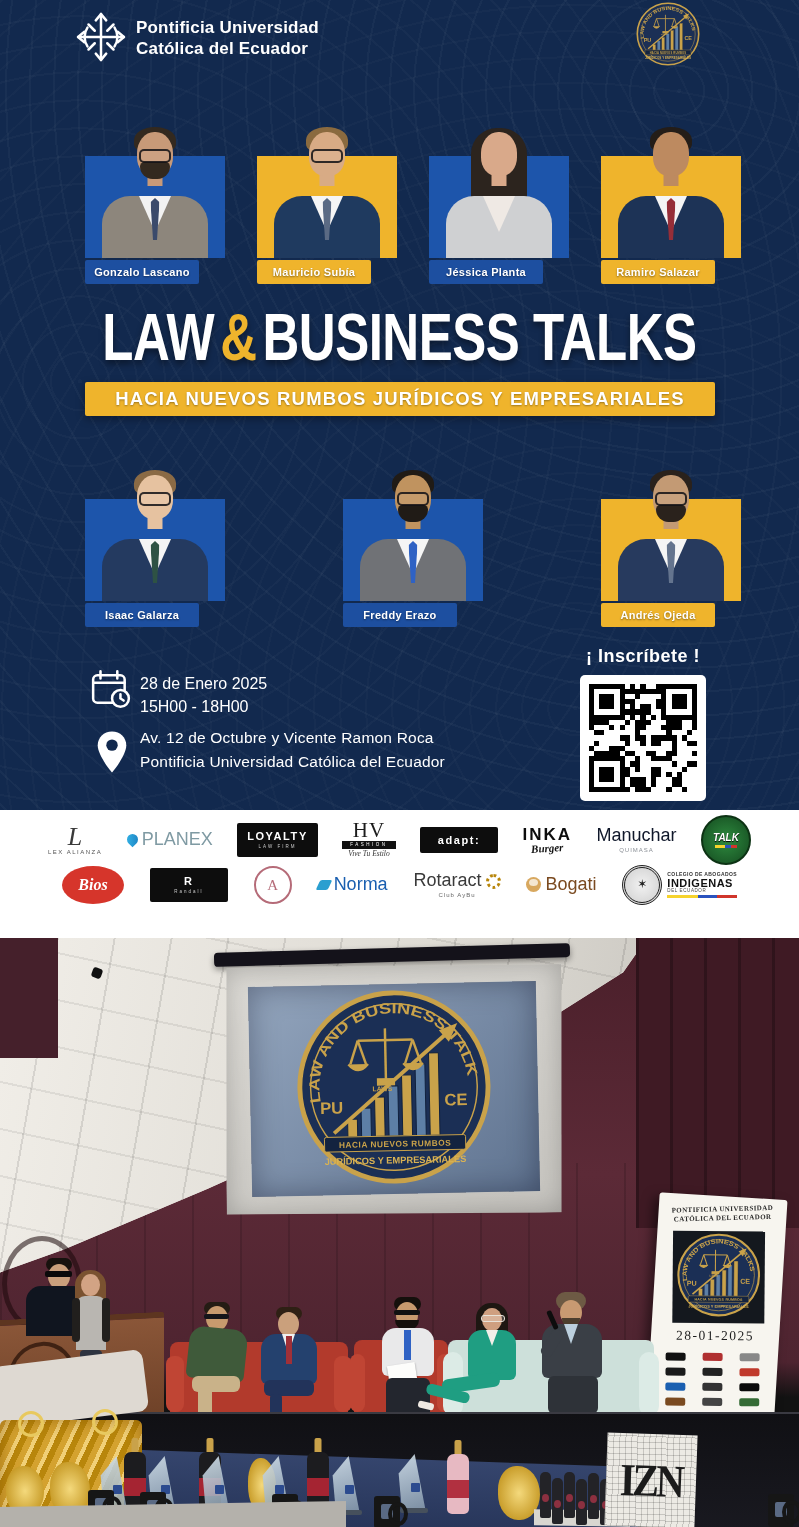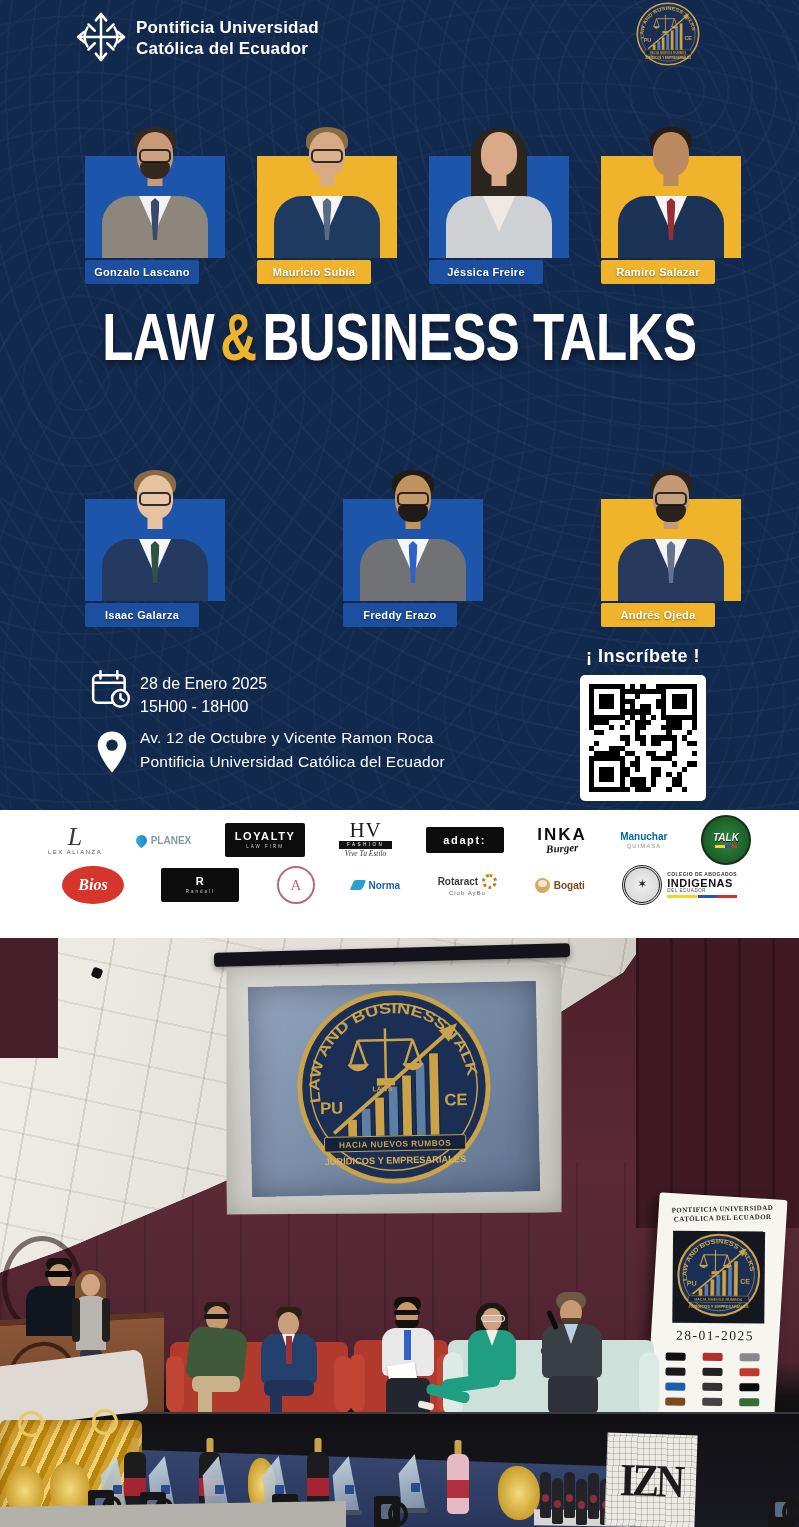--- a/index.html
+++ b/index.html
@@ -57,21 +57,21 @@
   .logo.circle{width:46px;height:46px;border-radius:50%;background:radial-gradient(#2e8b3f,#14491f);border:2px solid #0d3314}
   .logo.circle .lg-main{font-size:10px;font-weight:bold;font-style:italic;color:#fff;text-shadow:0 1px 1px #000}
   .logo.circle .flag{width:22px;height:3px;margin-top:2px;background:linear-gradient(90deg,#f6d32d 0 45%,#2a52be 45% 72%,#d0352b 72%)}
   .logo.lex .lex-mark{font-family:"Liberation Serif",serif;font-size:26px;color:#3a3a3a;font-style:italic;line-height:.9}
   .logo.lex .lg-sub{font-size:6px;letter-spacing:1.5px;color:#555;margin-top:1px}
   .logo.hv .lg-main{font-family:"Liberation Serif",serif;font-size:21px;color:#1c1c1c;letter-spacing:1px;line-height:.9}
   .logo.hv .hv-bar{background:#111;color:#fff;font-size:4.5px;letter-spacing:2.5px;padding:1.5px 8px;margin-top:1px}
   .logo.hv .lg-sub2{font-family:"Liberation Serif",serif;font-style:italic;font-size:7.5px;color:#333;margin-top:1px}
   .logo.inka .lg-main{font-weight:900;font-size:17px;letter-spacing:2px;color:#0d0d0d}
   .logo.inka .lg-sub{font-family:"Liberation Serif",serif;font-style:italic;font-weight:bold;font-size:11px;color:#111;margin-top:-3px;transform:rotate(-4deg)}
-  .logo.text .lg-main{font-weight:bold;font-size:10px}
+  .logo.text .lg-main{font-weight:normal;font-size:18px}
   .logo.text .lg-sub{font-size:6px;letter-spacing:1px;margin-top:1px}
   .drop{width:11px;height:11px;background:linear-gradient(135deg,#35b6e8,#1a7fc0);border-radius:50% 50% 50% 0;transform:rotate(-45deg)}
   .wheel{width:15px;height:15px;border:3px dotted #b8860b;border-radius:50%;box-sizing:border-box}
   .cup{width:15px;height:15px;border-radius:50%;background:#d8a85f;position:relative;overflow:hidden}
   .cup::after{content:"";position:absolute;left:3px;top:2px;width:9px;height:7px;border-radius:50%;background:#f4e7d2}
   .wave{width:12px;height:10px;background:#2a9fd0;transform:skewX(-25deg);border-radius:2px}
   .logo.badge{flex-direction:row;gap:5px}
   .bdg-c{width:34px;height:34px;border-radius:50%;border:3px double #222;background:radial-gradient(#f2f2f2,#cfcfcf);display:flex;align-items:center;justify-content:center;font-size:12px;color:#222}
   .bdg-t{display:flex;flex-direction:column;align-items:flex-start;text-align:left}
   .bdg-t .l1{font-size:5px;letter-spacing:.4px;color:#333;font-weight:bold}
@@ -236,21 +236,21 @@
            <div class="p-hair long" style="background:#2c241e"></div>
            <div class="p-neck" style="background:#d9a98a"></div>
            <div class="p-head" style="background:#d9a98a"></div>
 
            <div class="p-torso" style="background:#cfd0d2">
              <div class="p-shirt" style="background:#efe9e4;"></div>
 
            </div>
          </div>
        </div>
-       <div class="spk-name blue">Jéssica Freire</div>
+       <div class="spk-name blue">Jéssica Planta</div>
       </div>
       <div class="spk-card">
         <div class="spk-photo">
          <div class="spk-block yellow"></div>
          <div class="person">
            <div class="p-hair " style="background:#241d18"></div>
            <div class="p-neck" style="background:#bd8a60"></div>
            <div class="p-head" style="background:#bd8a60"></div>
 
            <div class="p-torso" style="background:#1d3356">
@@ -258,20 +258,23 @@
              <div class="p-tie" style="background:#962e38"></div>
            </div>
          </div>
        </div>
        <div class="spk-name yellow">Ramiro Salazar</div>
       </div>
     </div>
 
   <div class="main-title">
     <span>LAW</span><span class="amp">&amp;</span><span>BUSINESS TALKS</span>
+  </div>
+  <div class="subtitle">
+    <span>HACIA NUEVOS RUMBOS JURÍDICOS Y EMPRESARIALES</span>
   </div>
 
   <div class="spk-row" id="row2" style="top:455px">
       <div class="spk-card">
         <div class="spk-photo">
          <div class="spk-block blue"></div>
          <div class="person">
            <div class="p-hair " style="background:#8a6a45"></div>
            <div class="p-neck" style="background:#e6c2a0"></div>
            <div class="p-head" style="background:#e6c2a0"></div>
@@ -816,21 +819,21 @@
         </div>
         <div class="logo box">
           <div class="lg-main">adapt:</div>
         </div>
         <div class="logo inka">
           <div class="lg-main">INKA</div>
           <div class="lg-sub">Burger</div>
         </div>
         <div class="logo text">
           <div class="lg-row">
-            <span class="lg-main" style="color:#0369a1">Manuchar</span>
+            <span class="lg-main" style="color:#0f172a">Manuchar</span>
           </div>
           <div class="lg-sub" style="color:#8a8f96">QUIMASA</div>
         </div>
         <div class="logo circle">
           <div class="lg-main">TALK</div>
           <div class="flag"></div>
         </div>
       </div>
     <div class="sp-row" id="spRow2" style="padding:0 14px">
         <div class="logo oval">

